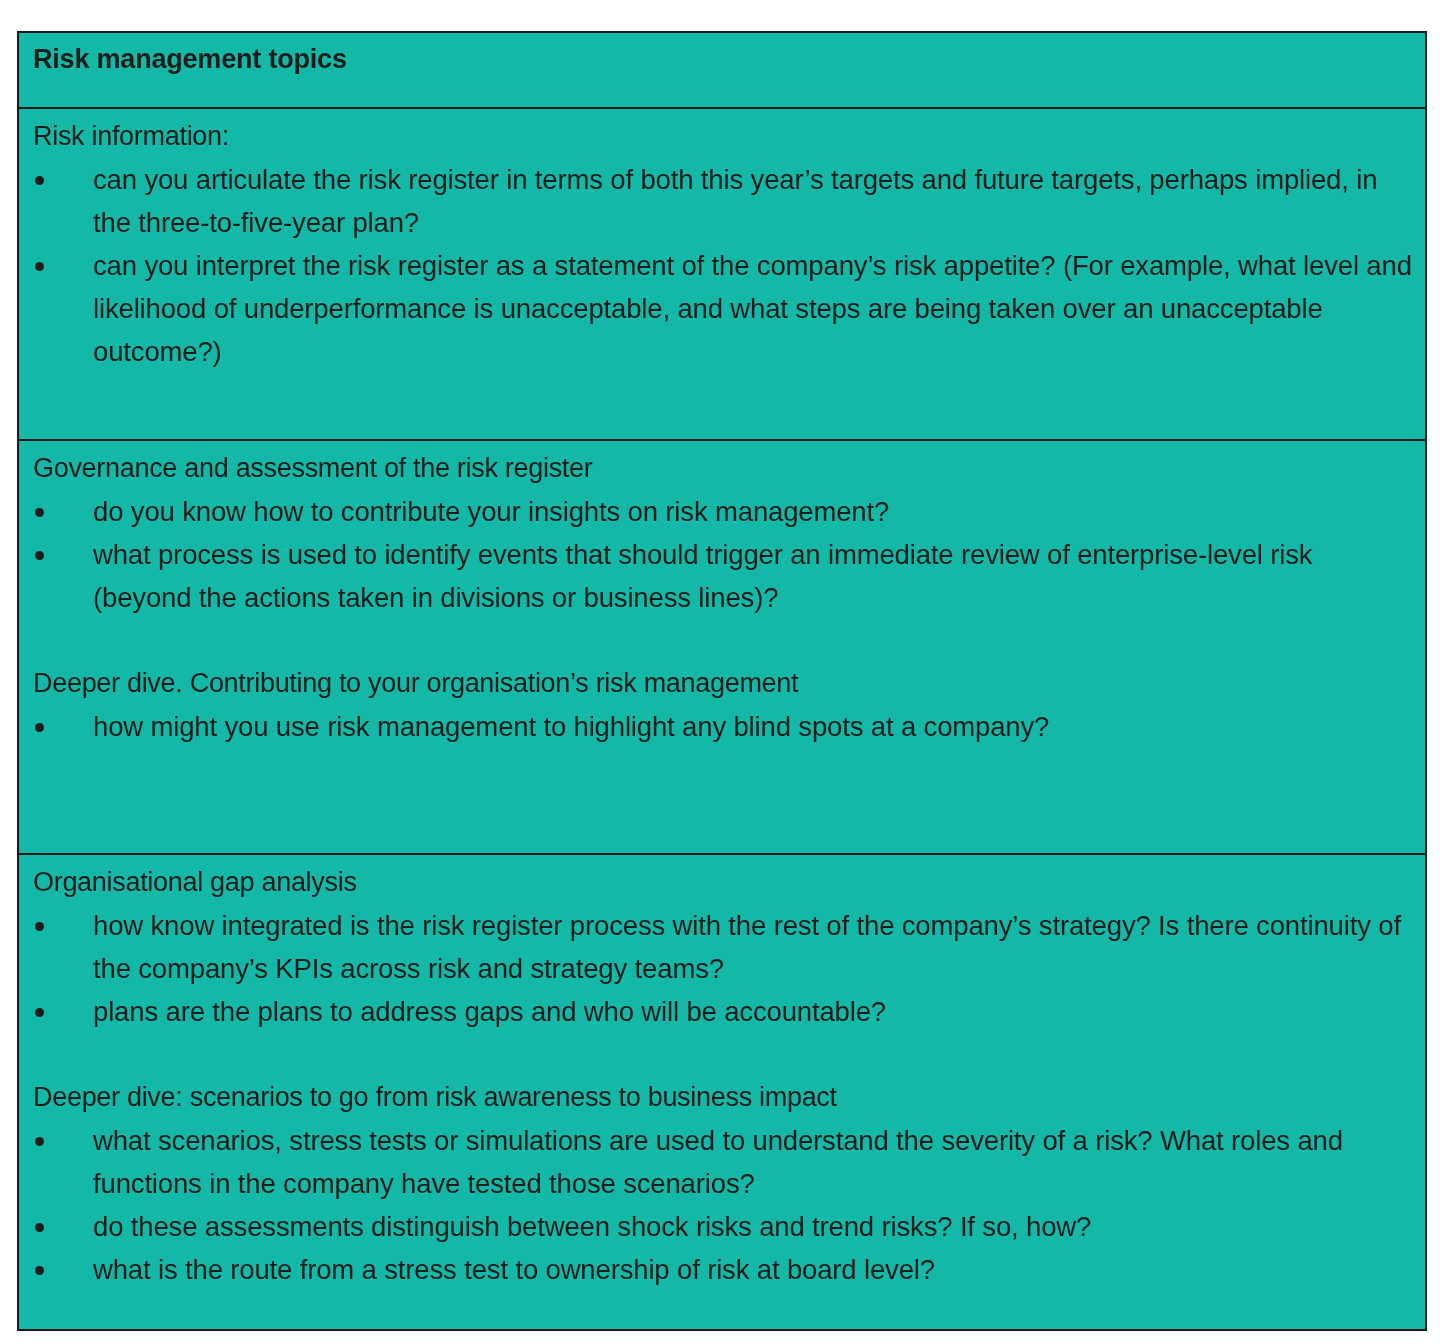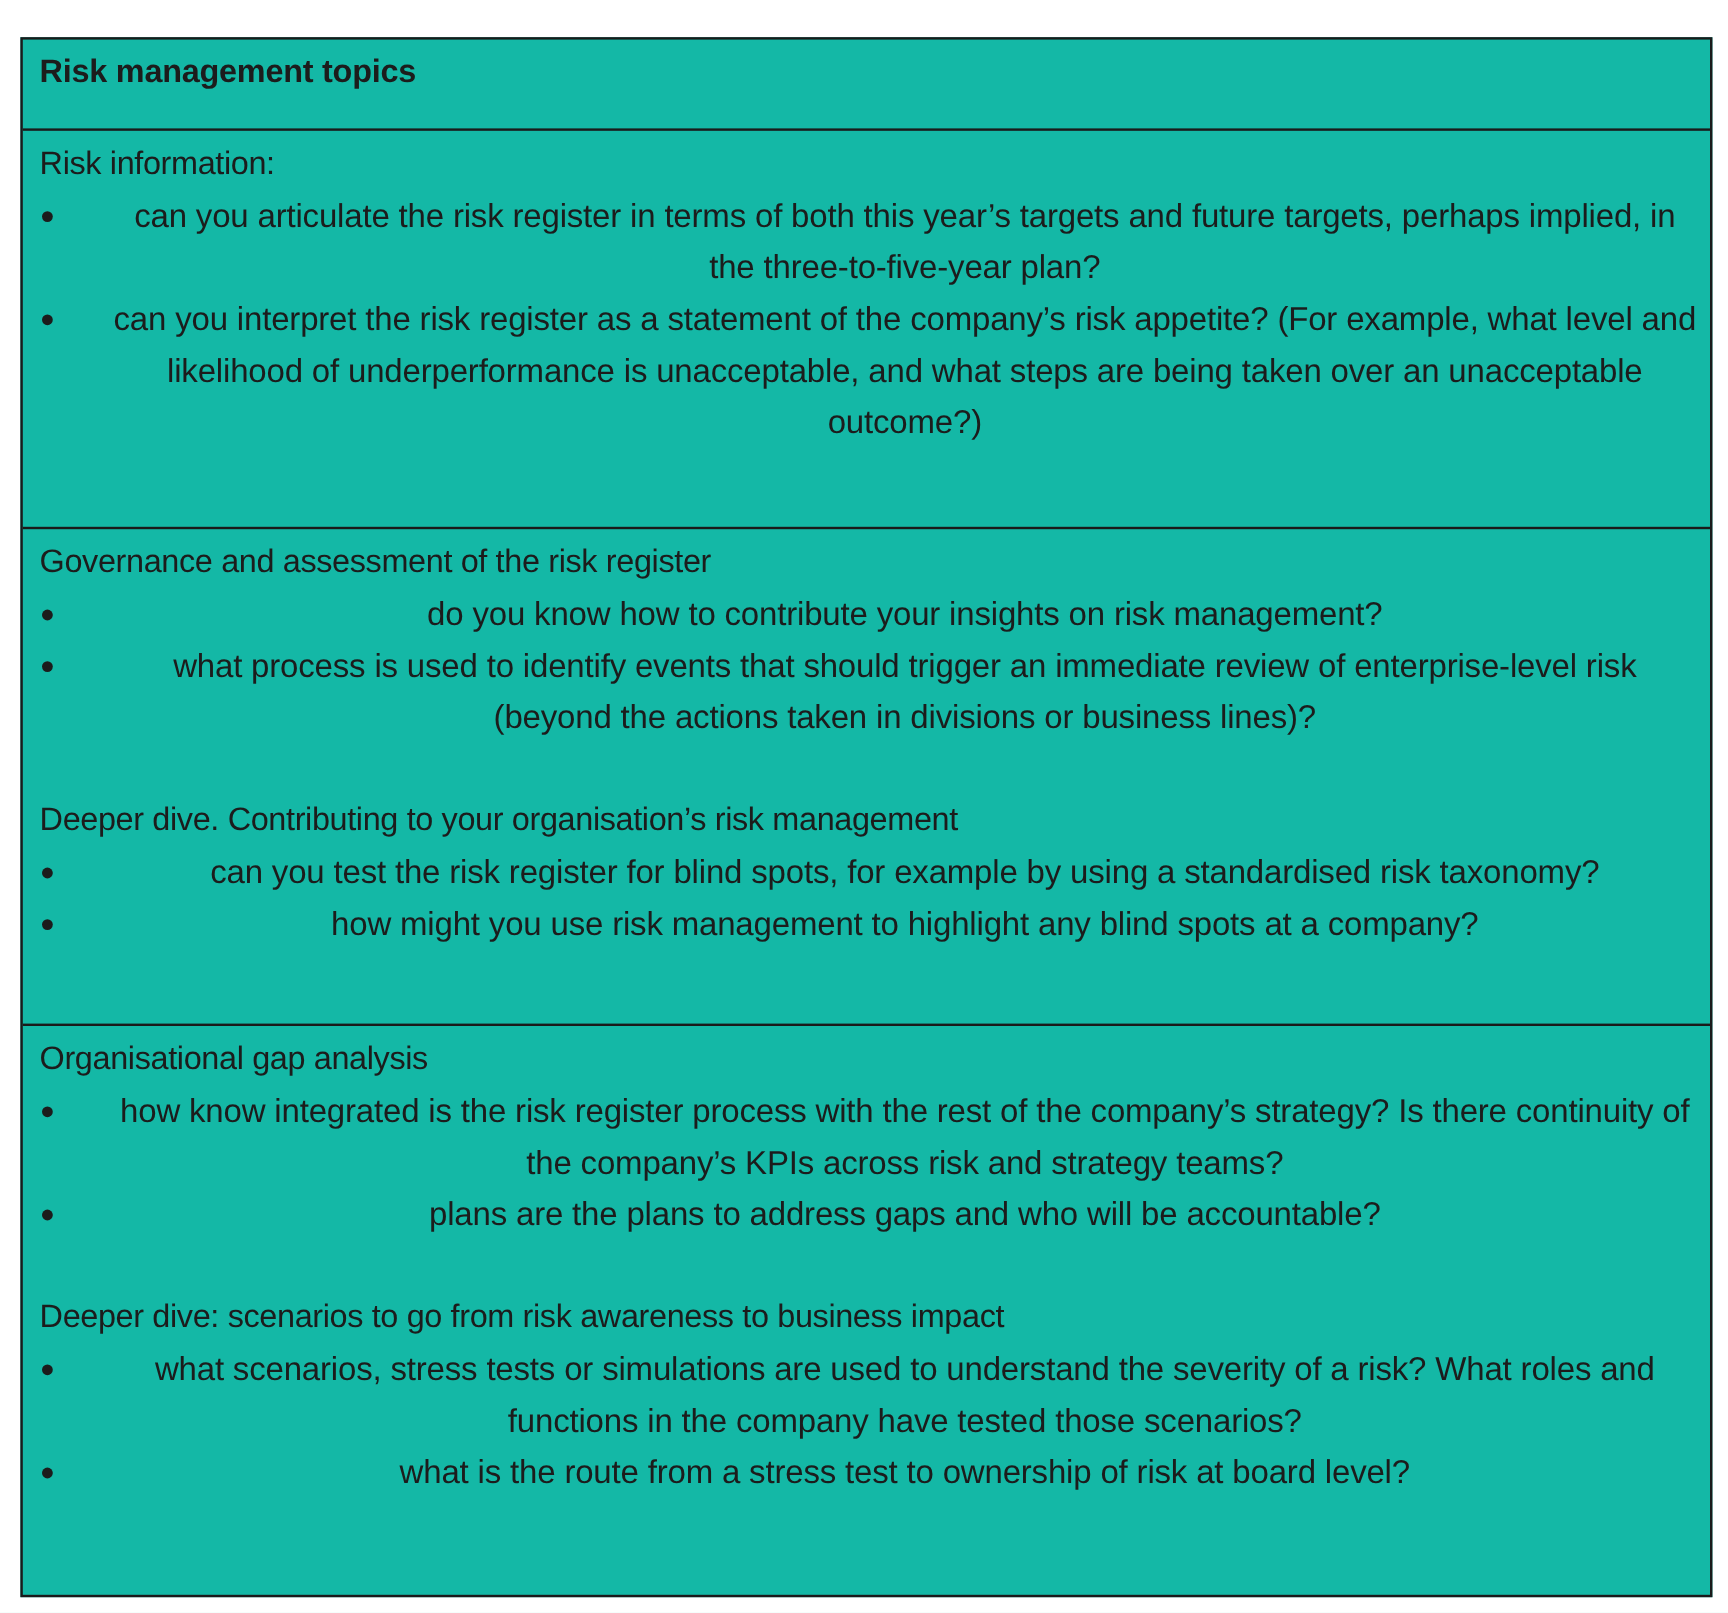--- a/index.html
+++ b/index.html
@@ -58,21 +58,20 @@
       font-weight: normal;
       letter-spacing: -0.3px;
       line-height: 43px;
       margin: 0;
       white-space: nowrap;
     }
     ul.bullets {
       list-style: none;
       margin: 0;
       padding: 0;
-      text-align: center;
     }
     ul.bullets li {
       position: relative;
       padding-left: 60px;
       font-size: 27.5px;
       line-height: 43px;
       letter-spacing: -0.15px;
     }
     .bullet-dot {
       position: absolute;
@@ -107,35 +106,35 @@
   <div class="row row-2">
     <div class="section-content">
       <h2 class="heading">Governance and assessment of the risk register</h2>
       <ul class="bullets">
         <li><span class="bullet-dot"></span><span>do you know how to contribute your insights on risk management?</span></li>
         <li><span class="bullet-dot"></span><span>what process is used to identify events that should trigger an immediate review of enterprise-level risk (beyond the actions taken in divisions or business lines)?</span></li>
       </ul>
       <div class="spacer"></div>
       <h2 class="heading">Deeper dive. Contributing to your organisation’s risk management</h2>
       <ul class="bullets">
-        <li><span class="bullet-dot"></span><span>can you test the risk register for blind spots, for example by using a standardised risk taxonomy?</span></li>
         <li><span class="bullet-dot"></span><span>how might you use risk management to highlight any blind spots at a company?</span></li>
       </ul>
     </div>
   </div>
 
   <div class="row row-3">
     <div class="section-content">
       <h2 class="heading">Organisational gap analysis</h2>
       <ul class="bullets">
         <li><span class="bullet-dot"></span><span>how know integrated is the risk register process with the rest of the company’s strategy? Is there continuity of the company’s KPIs across risk and strategy teams?</span></li>
         <li><span class="bullet-dot"></span><span>plans are the plans to address gaps and who will be accountable?</span></li>
       </ul>
       <div class="spacer"></div>
       <h2 class="heading">Deeper dive: scenarios to go from risk awareness to business impact</h2>
       <ul class="bullets">
         <li><span class="bullet-dot"></span><span>what scenarios, stress tests or simulations are used to understand the severity of a risk? What roles and functions in the company have tested those scenarios?</span></li>
+        <li><span class="bullet-dot"></span><span>do these assessments distinguish between shock risks and trend risks? If so, how?</span></li>
         <li><span class="bullet-dot"></span><span>what is the route from a stress test to ownership of risk at board level?</span></li>
       </ul>
     </div>
   </div>
 
 </div>
 
 </body></html>

